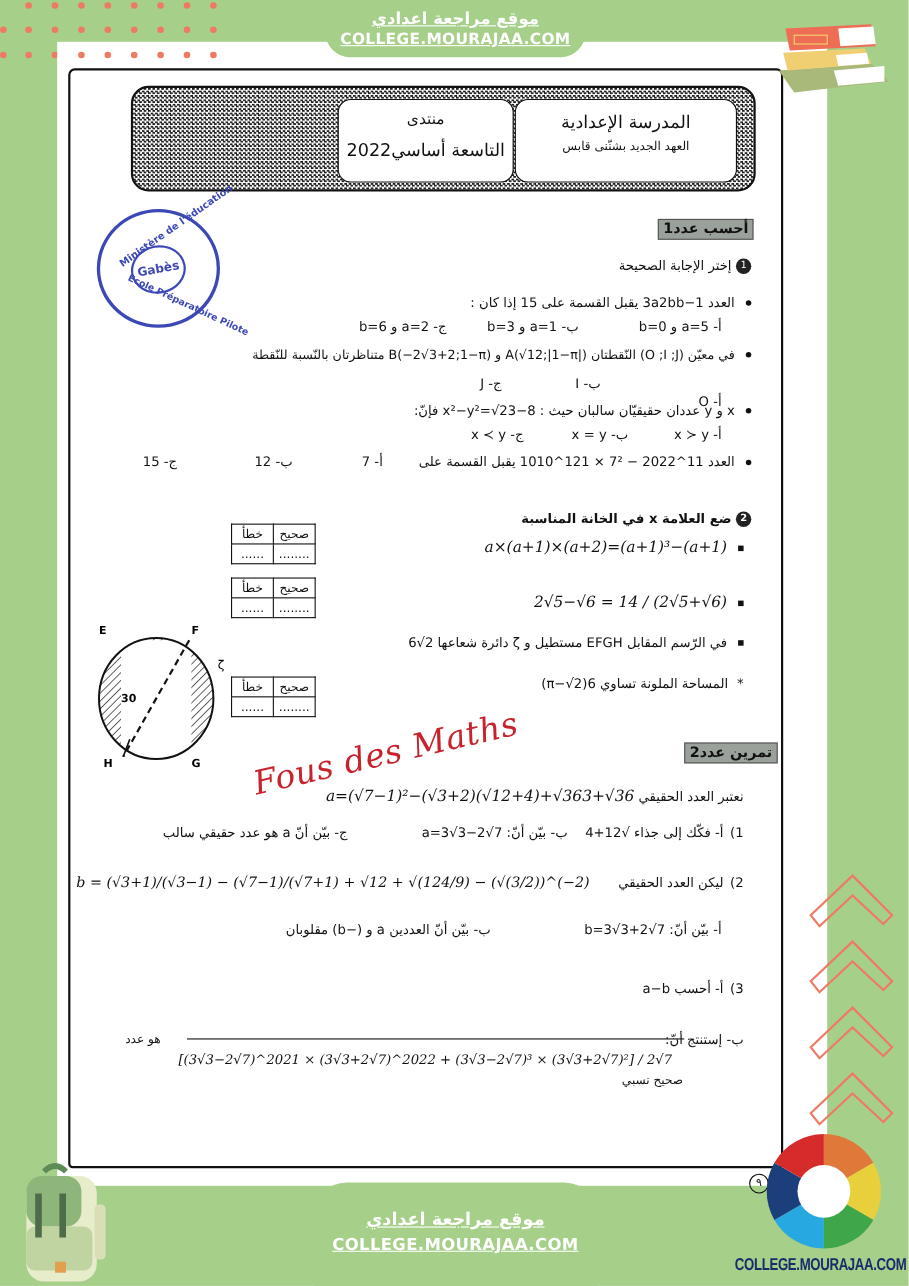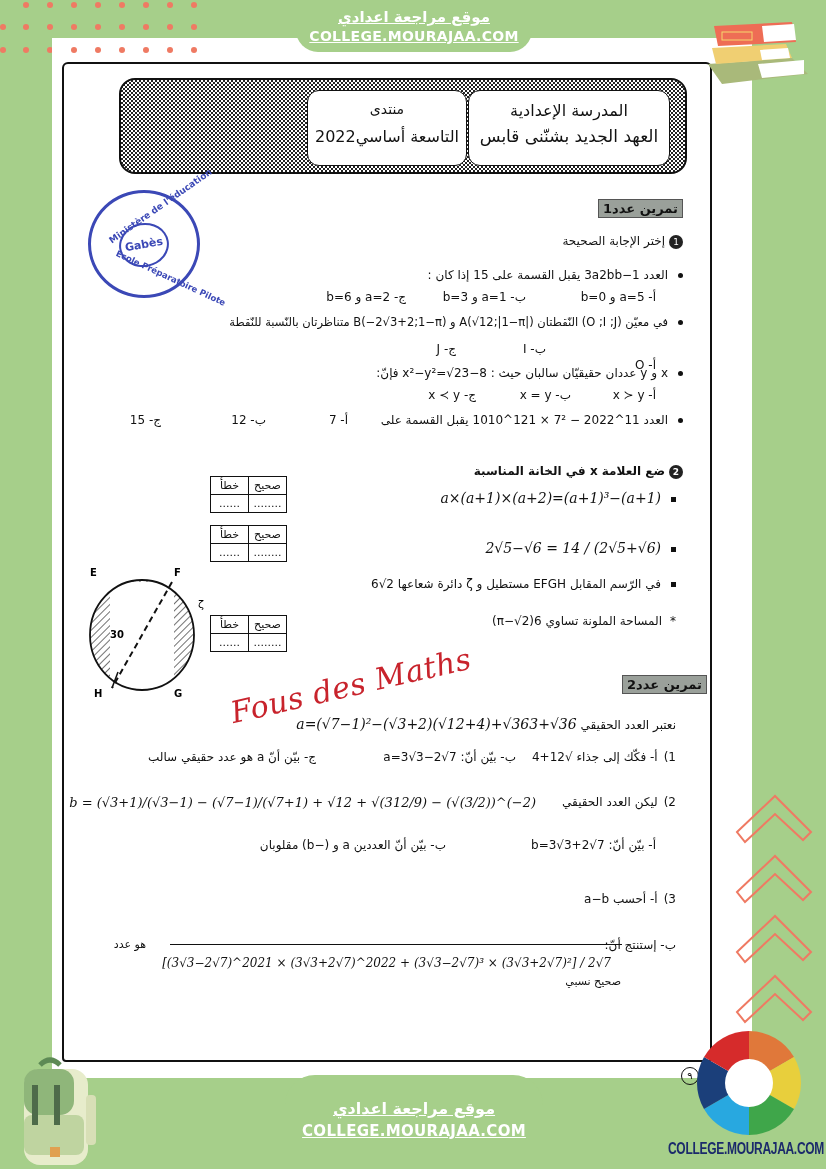--- a/index.html
+++ b/index.html
@@ -84,35 +84,35 @@
   <path d="M14 14 L92 10 L96 30 L18 34 Z" fill="#ee6d55"></path>
   <path d="M62 14 L94 12 L96 28 L64 30 Z" fill="#fff"></path>
   <rect x="22" y="20" width="30" height="8" fill="none" stroke="#f5d76e" stroke-width="1"></rect>
 </svg>
 
 <div class="frame"></div>
 
 <div class="header-box">
   <div class="hcell" style="right:15px;width:202px">
     <div class="l1" style="font-size:16px">المدرسة الإعدادية</div>
-    <div class="l2" style="font-size:17px;margin-top:6px">العهد الجديد بشنّنى قابس</div>
+    <div class="l2" style="font-size:11px;margin-top:6px">العهد الجديد بشنّنى قابس</div>
   </div>
   <div class="hcell" style="left:186px;width:160px">
     <div class="l1">منتدى</div>
     <div class="l2">التاسعة أساسي2022</div>
   </div>
 </div>
 
 <div class="stamp">
   <div class="ring-top">Ministère de l'éducation</div>
   <div class="inner">Gabès</div>
   <div class="ring-bot">Ecole Préparatoire Pilote</div>
 </div>
 
-<div class="title-badge" style="left:598px;top:199px">تمرين عدد1</div>
+<div class="title-badge" style="left:598px;top:199px">أحسب عدد1</div>
 
 <div class="t" style="right:143px;top:234px;font-weight:normal;font-size:12px">
   <span class="num-circle">1</span><span>إختر الإجابة الصحيحة</span>
 </div>
 
 <div class="t" style="right:143px;top:268px"><span class="bullet"></span><span>العدد 3a2bb−1 يقبل القسمة على 15 إذا كان :</span></div>
 <div class="t" style="right:170px;top:290px">أ- a=5 و b=0</div>
 <div class="t" style="right:300px;top:290px">ب- a=1 و b=3</div>
 <div class="t" style="right:420px;top:290px">ج- a=2 و b=6</div>
 
@@ -205,21 +205,21 @@
 
 <div class="title-badge" style="left:622px;top:675px">تمرين عدد2</div>
 
 <div class="t" style="right:150px;top:716px"><span>نعتبر العدد الحقيقي</span> <span class="m" style="font-size:14px">a=(√7−1)²−(√3+2)(√12+4)+√363+√36</span></div>
 
 <div class="t" style="right:150px;top:750px"><span style="margin-left:6px">1)</span><span>أ- فكّك إلى جذاء √12+4</span></div>
 <div class="t" style="right:310px;top:750px">ب- بيّن أنّ: a=3√3−2√7</div>
 <div class="t" style="right:510px;top:750px">ج- بيّن أنّ a هو عدد حقيقي سالب</div>
 
 <div class="t" style="right:150px;top:795px"><span style="margin-left:6px">2)</span><span>ليكن العدد الحقيقي</span></div>
-<div class="t" style="right:290px;top:795px;font-size:13px"><span class="m">b = (√3+1)/(√3−1) − (√7−1)/(√7+1) + √12 + √(312/9) − (√(3/2))^(−2)</span></div>
+<div class="t" style="right:290px;top:795px;font-size:13px"><span class="m">b = (√3+1)/(√3−1) − (√7−1)/(√7+1) + √12 + √(124/9) − (√(3/2))^(−2)</span></div>
 <div class="t" style="right:170px;top:838px">أ- بيّن أنّ: b=3√3+2√7</div>
 <div class="t" style="right:380px;top:838px">ب- بيّن أنّ العددين a و (−b) مقلوبان</div>
 
 <div class="t" style="right:150px;top:892px"><span style="margin-left:6px">3)</span><span>أ- أحسب a−b</span></div>
 <div class="t" style="right:150px;top:938px">ب- إستنتج أنّ:</div>
 <div class="t" style="right:215px;top:956px;font-size:12px"><span class="m">[(3√3−2√7)^2021 × (3√3+2√7)^2022 + (3√3−2√7)³ × (3√3+2√7)²] / 2√7</span></div>
 <div style="position:absolute;left:170px;top:944px;width:452px;border-top:1px solid #111"></div>
 <div class="t" style="right:680px;top:938px;font-size:11px">هو عدد</div>
 <div class="t" style="right:205px;top:975px;font-size:11px">صحيح نسبي</div>
 

